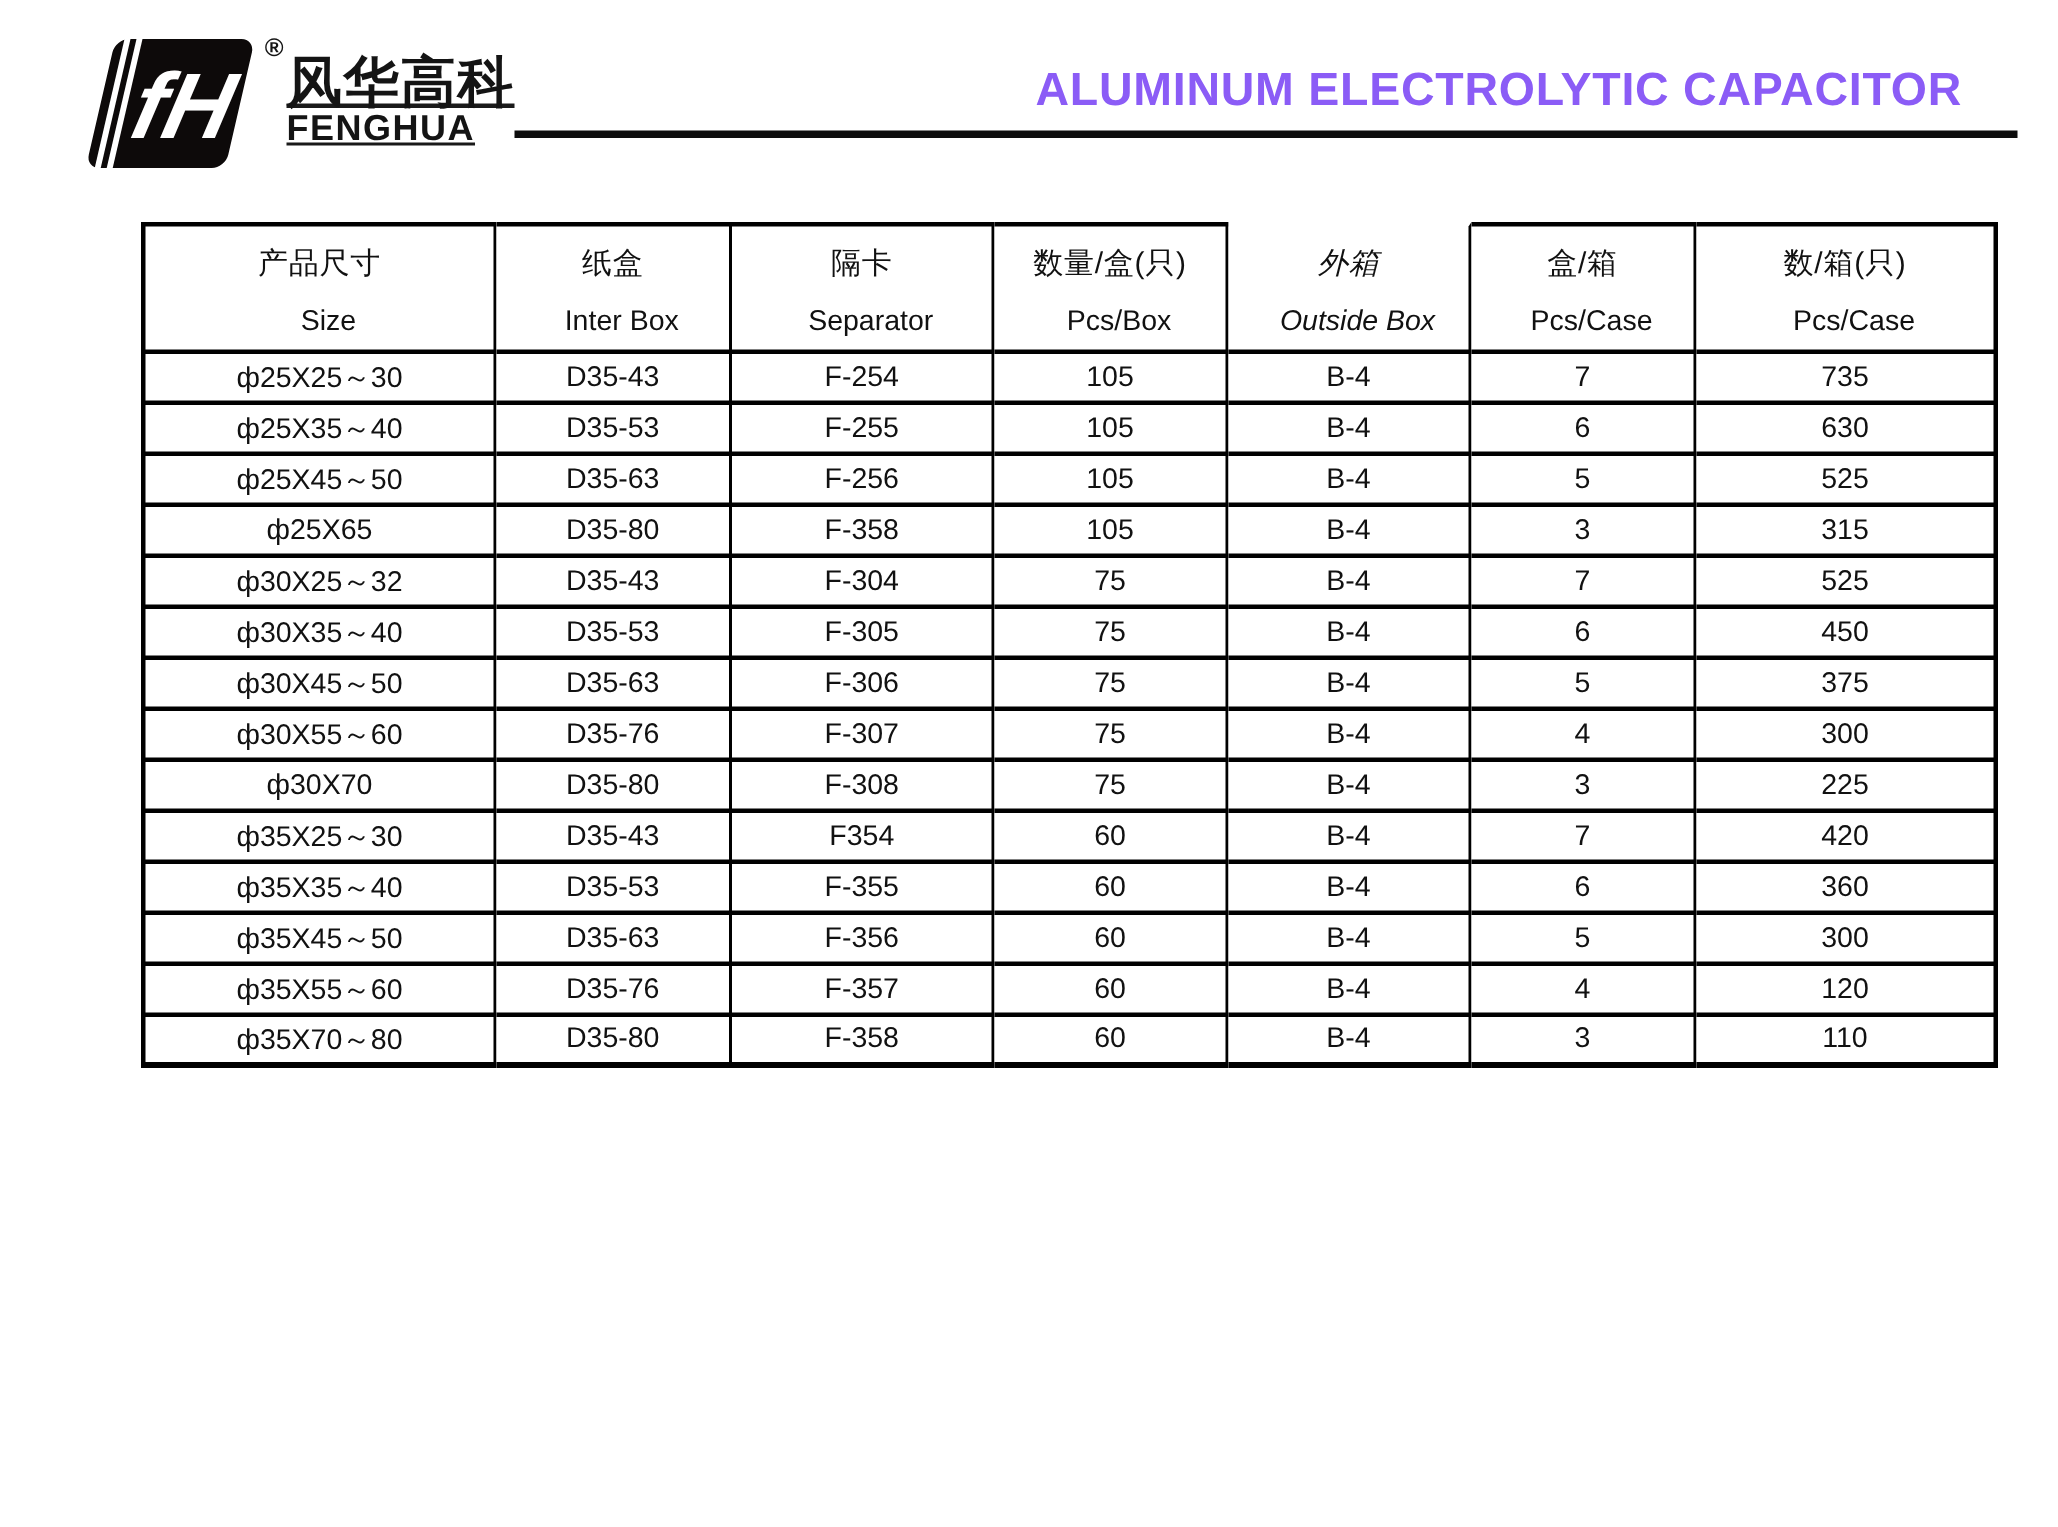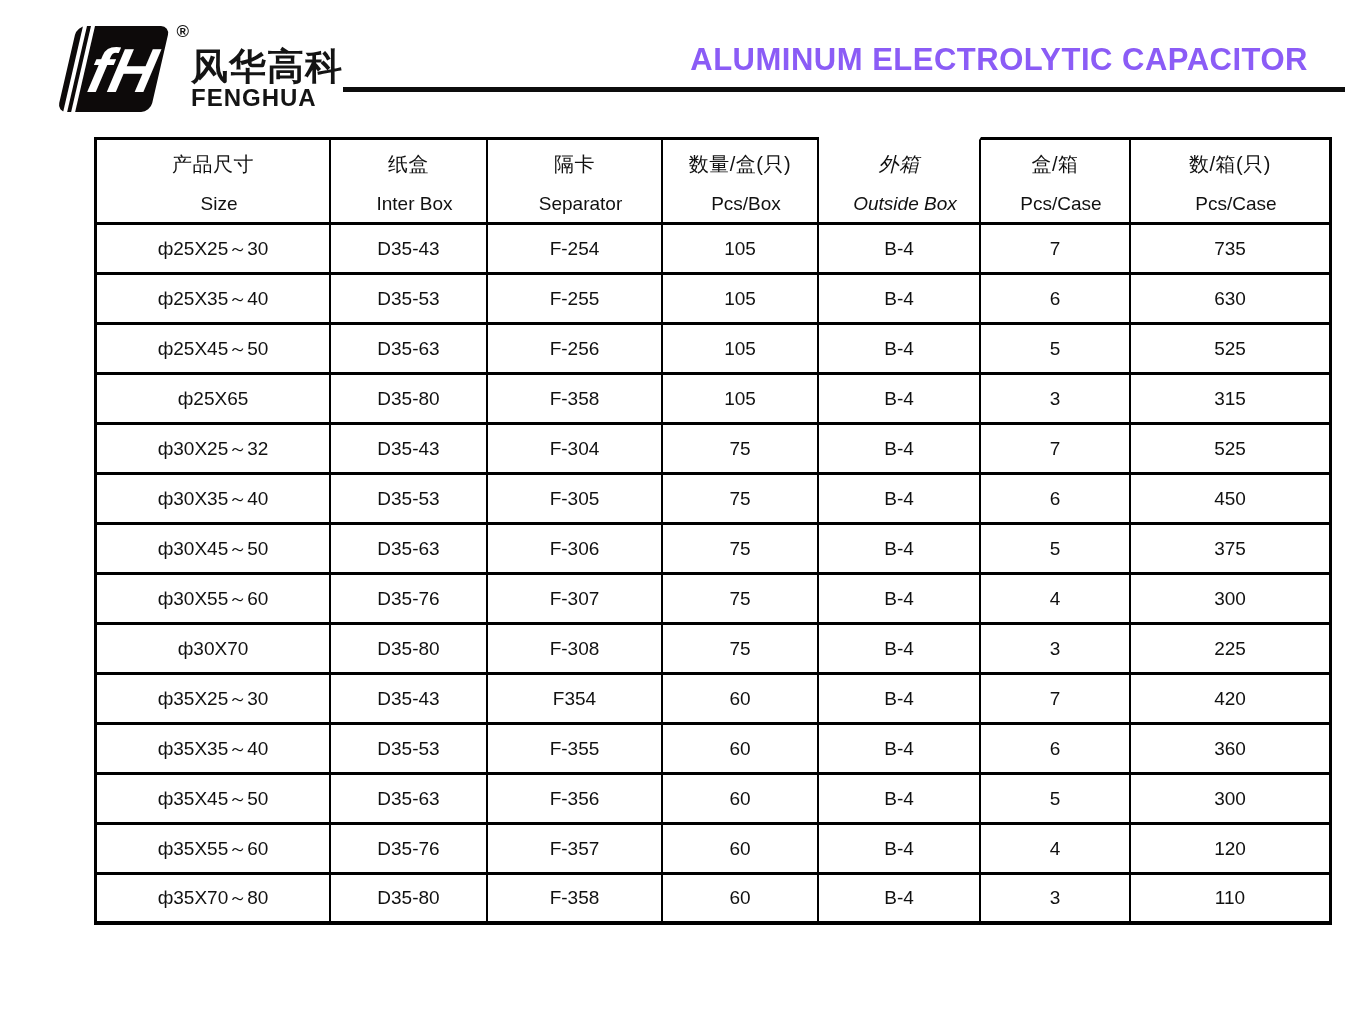--- a/index.html
+++ b/index.html
@@ -33,22 +33,23 @@
   .reg-mark {
     position: absolute;
     right: -16px;
     top: -4px;
     font-size: 17px;
     font-weight: bold;
     color: #141414;
   }
   .logo-text {
     margin-left: 18px;
-    margin-top: 22px;
+    margin-top: 10px;
     line-height: 1;
+    text-decoration: underline;
   }
   .logo-zh {
     font-size: 37px;
     font-weight: bold;
     letter-spacing: 1px;
     color: #141414;
     white-space: nowrap;
   }
   .logo-en {
     font-size: 24px;
@@ -75,21 +76,21 @@
     top: 87px;
     width: 1002px;
     height: 5px;
     background: #0d0d0d;
   }
 
   
   .pack-table {
     position: absolute;
     left: 70px;
-    top: 137px;
+    top: 148px;
     width: 1238px;
     border-collapse: separate;
     border-spacing: 0;
     table-layout: fixed;
     padding-left: 24px;
   }
   .pack-table th, .pack-table td {
     border-right: 2px solid #000;
     border-bottom: 3px solid #000;
     padding: 0;
@@ -109,21 +110,21 @@
     font-weight: normal;
   }
   .pack-table thead th.no-top {
     border-top: 3px solid transparent;
     font-style: italic;
   }
   .pack-table tbody tr:last-child td {
     border-bottom: 4px solid #000;
   }
   .pack-table thead tr { height: 88px; }
-  .pack-table tbody tr { height: 50px; }
+  .pack-table tbody tr { height: 34px; }
   .h-zh {
     font-size: 20px;
     margin-top: 11px;
     letter-spacing: 0.5px;
   }
   .h-en {
     font-size: 19px;
     margin-top: 15px;
     margin-left: 12px;
   }

